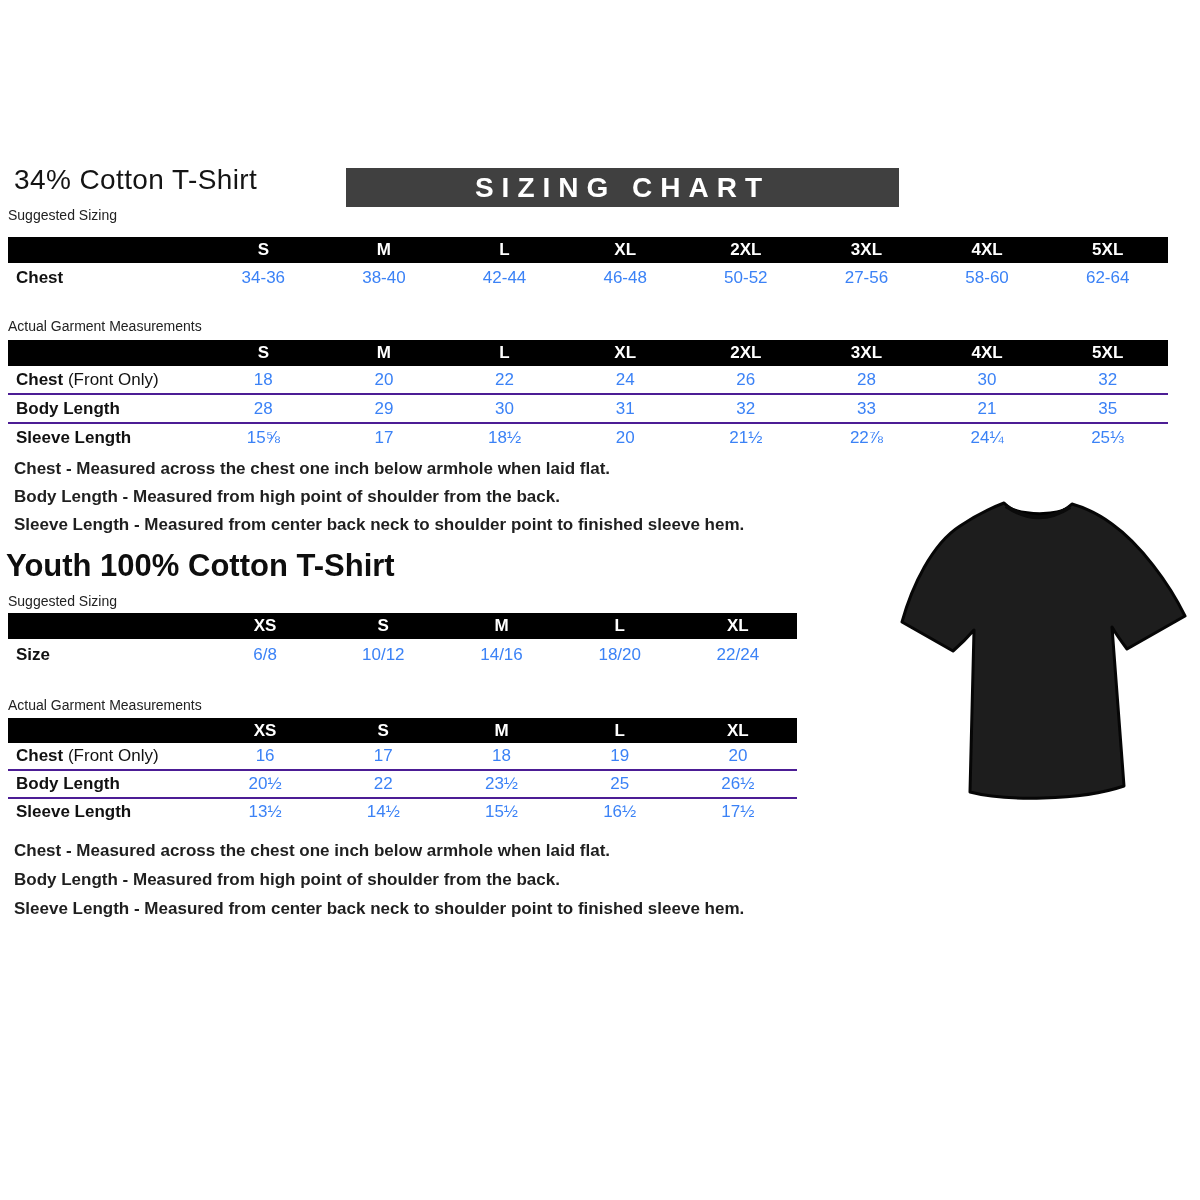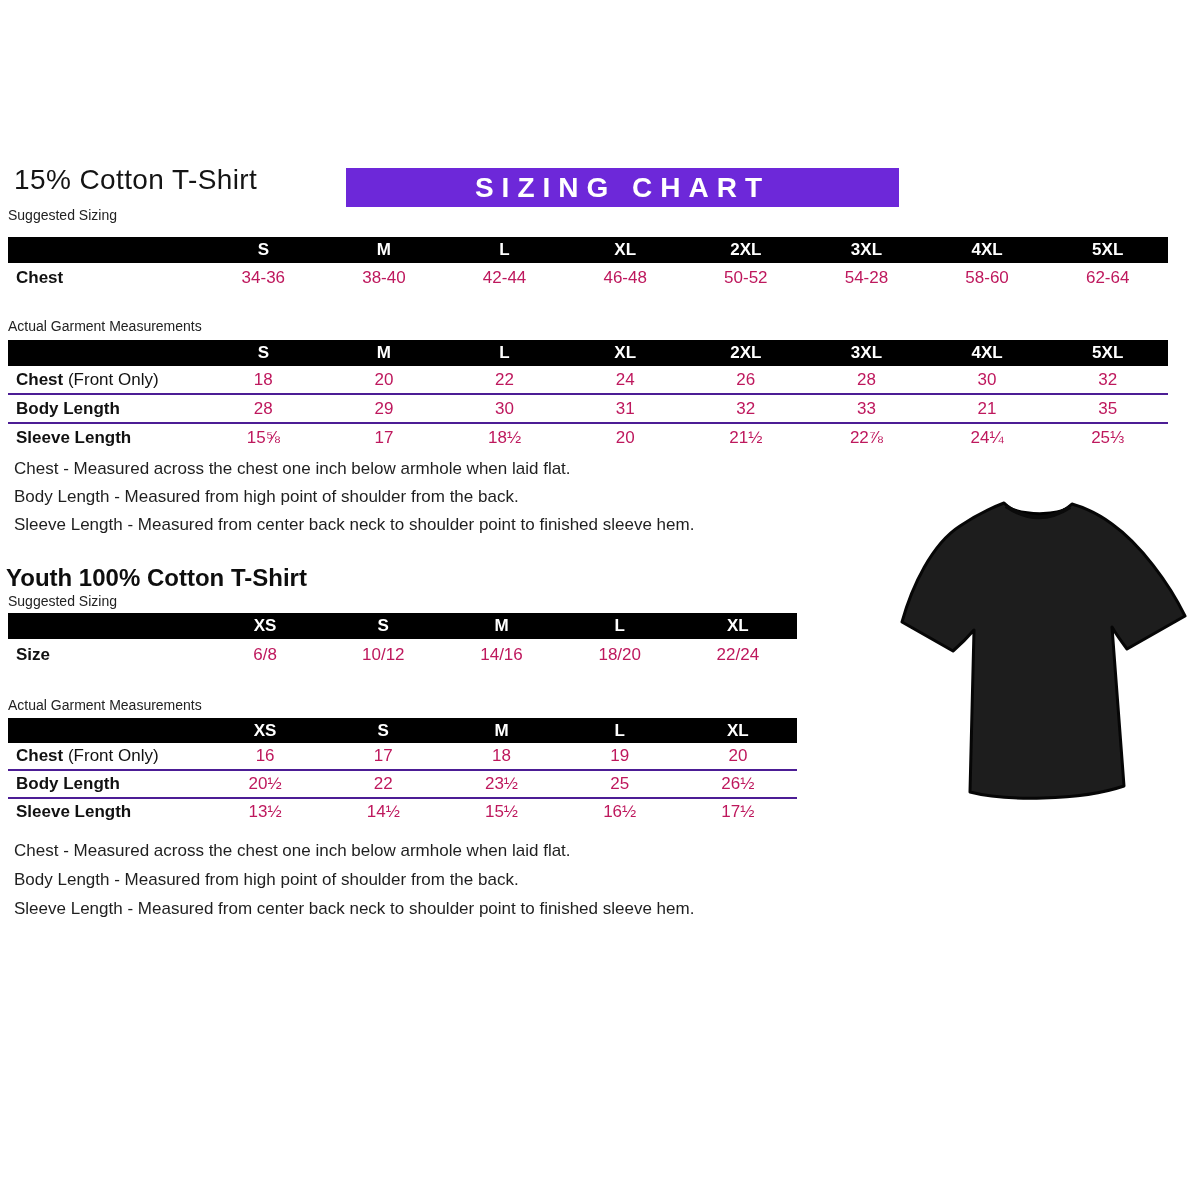--- a/index.html
+++ b/index.html
@@ -5,67 +5,67 @@
   html,body{margin:0;padding:0;background:#fff;}
   #page{
     position:relative;width:1200px;height:1200px;background:#ffffff;
     font-family:"Liberation Sans",sans-serif;color:#1a1a1a;overflow:hidden;
   }
   .abs{position:absolute;}
 
   
   .main-title{left:14px;top:164px;font-size:28px;font-weight:400;color:#141414;letter-spacing:.4px;}
   .banner{
-    left:346px;top:168px;width:553px;height:39px;background:#6d28d9;
+    left:346px;top:168px;width:553px;height:39px;background:#404040;
     color:#fff;font-size:28px;font-weight:700;line-height:39px;text-align:center;
     letter-spacing:8px;
   }
   .sec-label{left:8px;font-size:14px;color:#222;}
   #adult-suggested-label{top:207px;}
   #adult-actual-label{top:318px;}
   #youth-suggested-label{top:593px;}
   #youth-actual-label{top:697px;}
-  .youth-title{left:6px;top:548px;font-size:24px;font-weight:700;color:#0e0e0e;margin-top:16px;}
+  .youth-title{left:6px;top:548px;font-size:31px;font-weight:700;color:#0e0e0e;}
 
   
   .tbl{left:8px;}
   .grid8{display:grid;grid-template-columns:195px repeat(8,1fr);}
   .grid5{display:grid;grid-template-columns:198px repeat(5,1fr);}
   .band{background:#000;color:#fff;font-weight:700;}
   .band .cell{height:26px;line-height:26px;}
   .cell{font-size:17px;text-align:center;white-space:nowrap;}
-  .row .cell{height:30px;line-height:30px;color:#be185d;}
+  .row .cell{height:30px;line-height:30px;color:#3b82f6;}
   .cell.lbl{text-align:left;padding-left:8px;font-weight:700;color:#111;}
   .cell.lbl .plain{font-weight:400;margin-top:35px;}
   #adult-suggested{top:237px;width:1160px;}
   #adult-actual{top:340px;width:1160px;}
   #adult-actual .row .cell{height:27px;line-height:27px;}
   #youth-suggested{top:613px;width:789px;}
   #youth-suggested .row .cell{height:32px;line-height:32px;}
   #youth-actual{top:718px;width:789px;}
   #youth-actual .band .cell{height:25px;line-height:25px;}
   #youth-actual .row .cell{height:26px;line-height:26px;}
   .rule-top{border-top:2px solid #4c1d95;}
 
   
   .notes{left:14px;font-size:17px;color:#1f1f1f;}
-  .notes p{margin:0 0 10px 0;line-height:18px;white-space:nowrap;}
+  .notes p{margin:0 0 10px 0;line-height:18px;white-space:nowrap;font-weight:bold;}
   #adult-notes{top:460px;}
   #youth-notes{top:842px;}
   #youth-notes p{margin-bottom:11px;}
 
   
   #tshirt{left:888px;top:480px;width:312px;height:326px;}
 </style>
 </head>
 <body>
 
 <div id="page">
 
-  <div class="abs main-title">15% Cotton T-Shirt</div>
+  <div class="abs main-title">34% Cotton T-Shirt</div>
   <div class="abs banner">SIZING CHART</div>
 
   <div class="abs sec-label" id="adult-suggested-label">Suggested Sizing</div>
 
   <div class="abs tbl" id="adult-suggested">
     <div class="grid8 band">
       <div class="cell lbl"></div>
       <div class="cell">S</div>
       <div class="cell">M</div>
       <div class="cell">L</div>
@@ -75,21 +75,21 @@
       <div class="cell">4XL</div>
       <div class="cell">5XL</div>
     </div>
     <div class="grid8 row">
       <div class="cell lbl">Chest</div>
       <div class="cell">34-36</div>
       <div class="cell">38-40</div>
       <div class="cell">42-44</div>
       <div class="cell">46-48</div>
       <div class="cell">50-52</div>
-      <div class="cell">54-28</div>
+      <div class="cell">27-56</div>
       <div class="cell">58-60</div>
       <div class="cell">62-64</div>
     </div>
   </div>
 
   <div class="abs sec-label" id="adult-actual-label">Actual Garment Measurements</div>
 
   <div class="abs tbl" id="adult-actual">
     <div class="grid8 band">
       <div class="cell lbl"></div>

